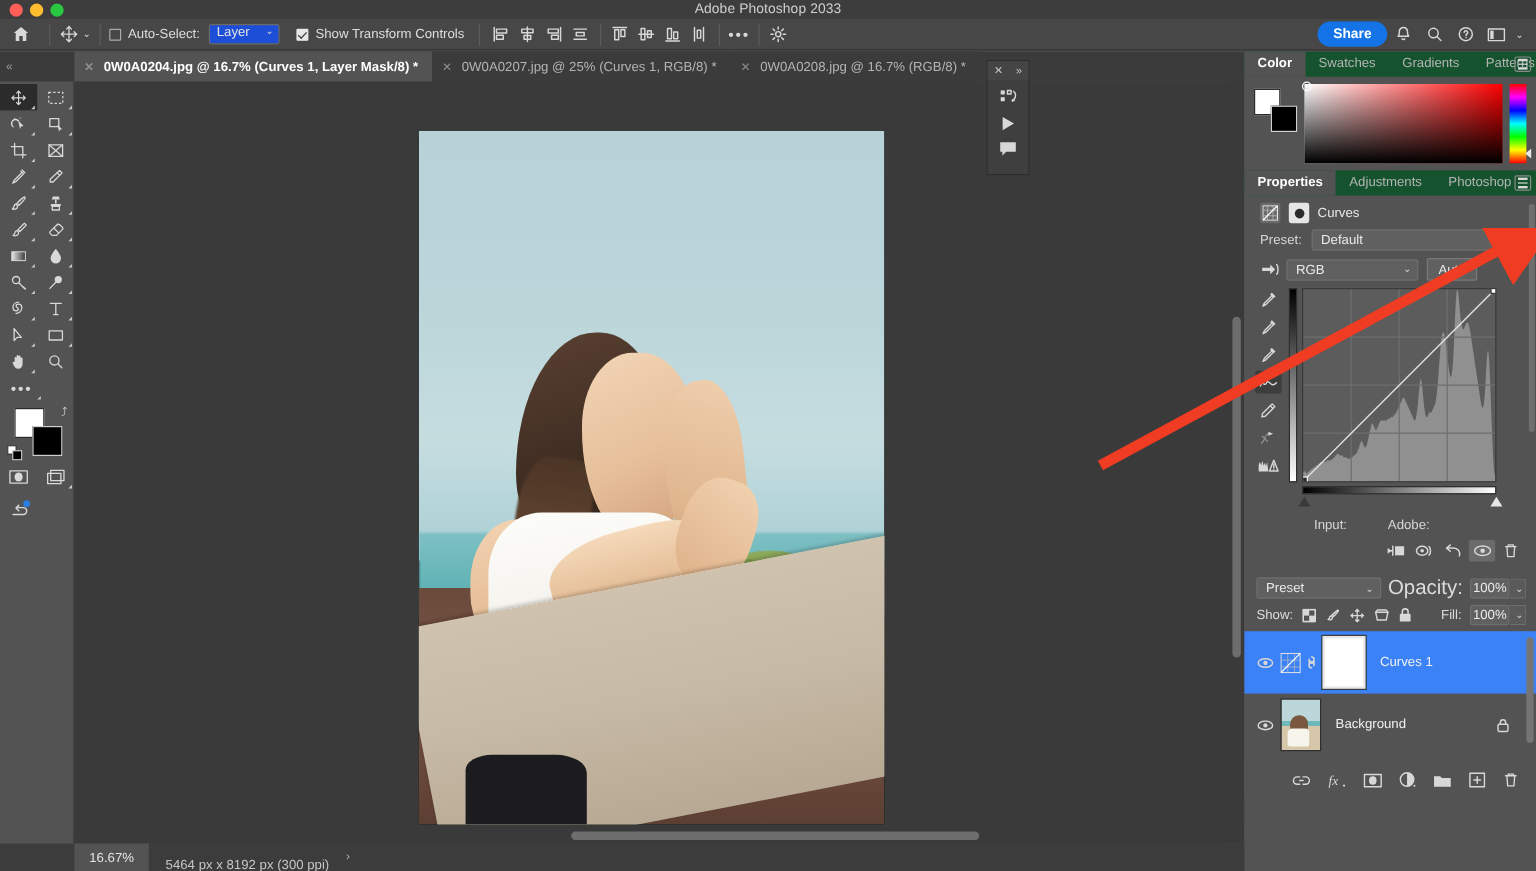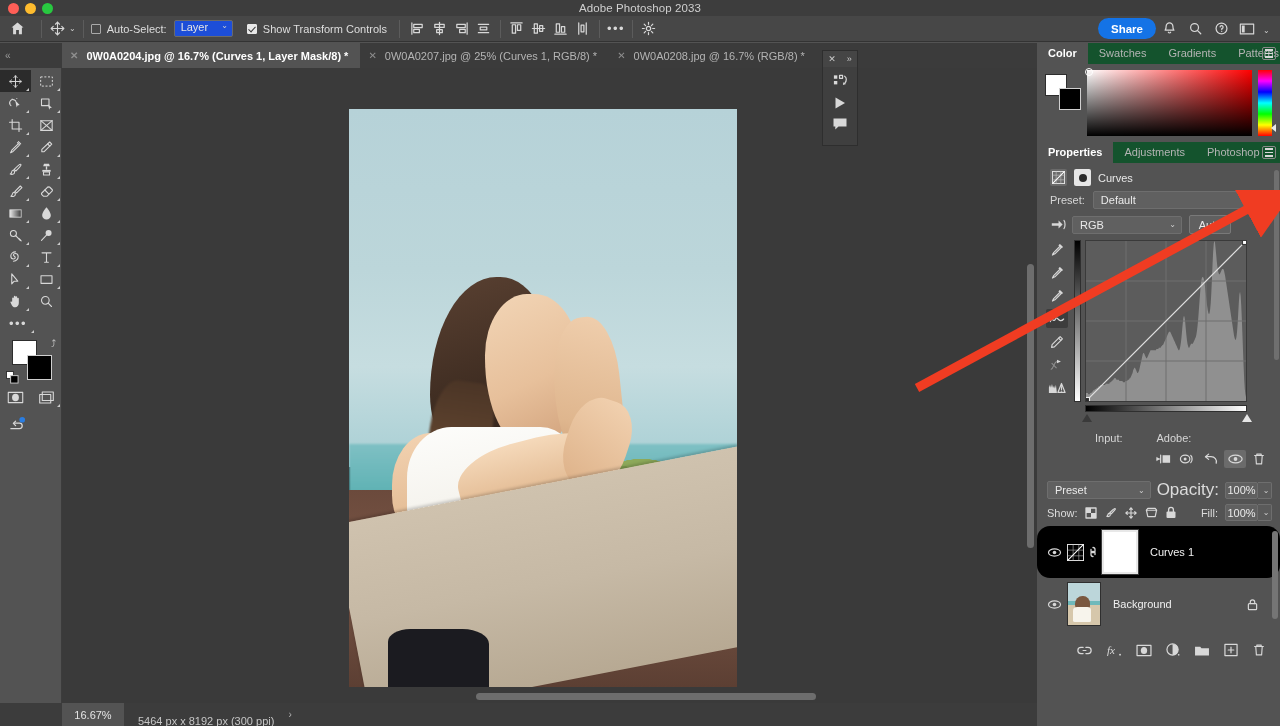--- a/index.html
+++ b/index.html
@@ -293,21 +293,21 @@
   }
   .numfield {
     height:17px; min-width:33px; background:#606060; border:1px solid #6e6e6e; border-radius:2px;
     font-size:11px; color:#eaeaea; display:flex; align-items:center; justify-content:center;
   }
   .spinner { width:14px; height:17px; display:flex; align-items:center; justify-content:center;
              background:#5a5a5a; border:1px solid #6e6e6e; border-left:none; border-radius:0 2px 2px 0;}
   .lay-row2 { display:flex; align-items:center; padding:0 8px 5px 10px; gap:7px; }
   .lock-ico { width:14px; height:14px; display:flex; align-items:center; justify-content:center; }
   .layer-item { display:flex; align-items:center; height:52px; padding-left:4px; position:relative;}
-  .layer-item.sel { background:#000000;border-radius:13px; }
+  .layer-item.sel { background:#3b82f6; }
   .eye { width:26px; display:flex; align-items:center; justify-content:center; }
   .thumb-mask { width:36px; height:44px; background:#fff; border:2px solid #e8e8e8; outline:1px solid #3a3a3a;}
   .thumb-photo { width:34px; height:44px; border:1px solid #2f2f2f; overflow:hidden; position:relative;}
   .layer-name { margin-left:12px; font-size:11px; color:#f0f0f0; }
   .link-ico { width:14px; display:flex; align-items:center; justify-content:center; margin:0 2px;}
   .lay-scroll { position:absolute; right:2px; top:56px; width:6px; height:88px; background:#757575; border-radius:3px;}
   .lay-footer {
     position:absolute; left:0; right:0; bottom:0; height:26px; background:#535353;
     display:flex; align-items:center; justify-content:flex-end; gap:14px; padding-right:14px;
   }

